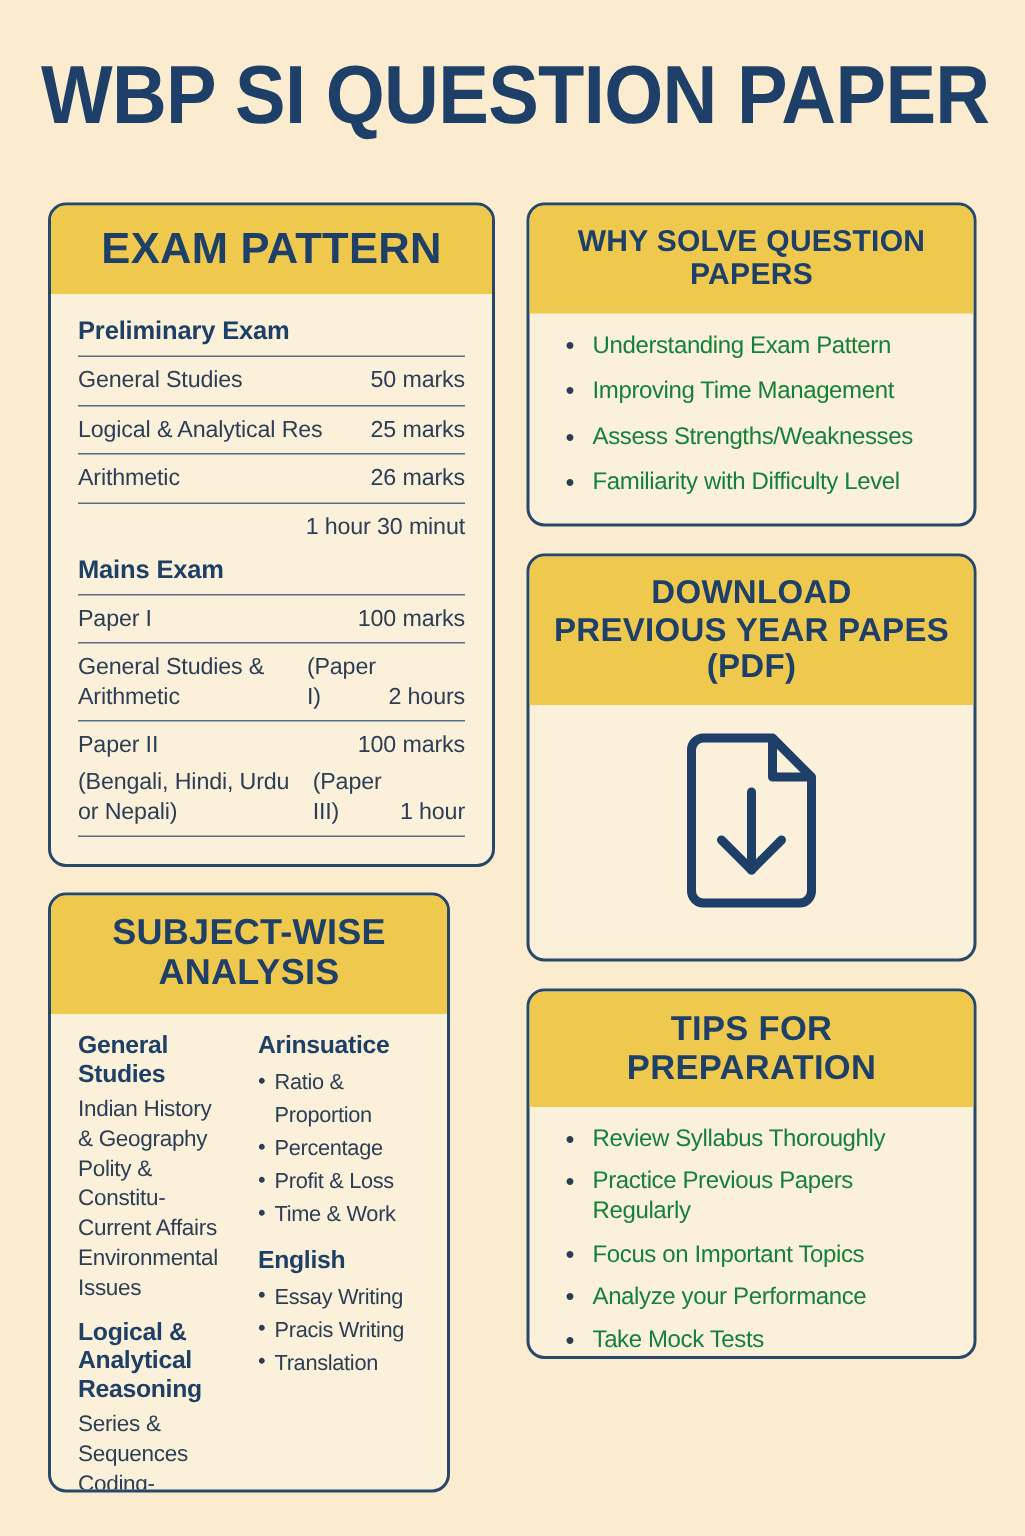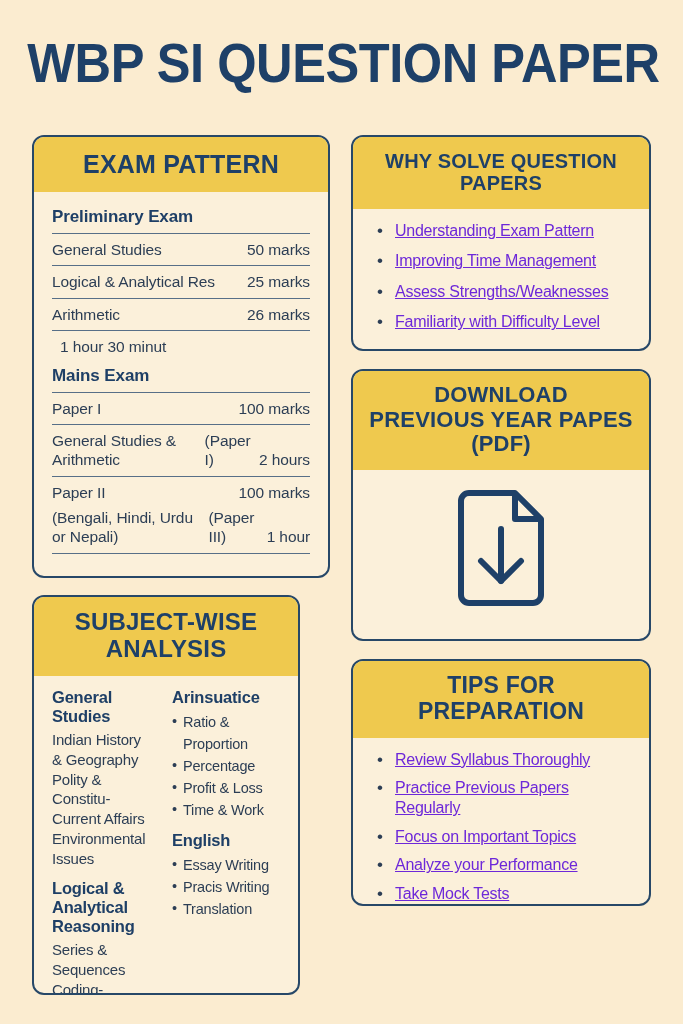--- a/index.html
+++ b/index.html
@@ -58,21 +58,21 @@
     letter-spacing: 0.2px;
     line-height: 1.12;
     box-sizing: border-box;
   }
   .card-body {
     box-sizing: border-box;
   }
 
   
   #card-exam-pattern { left: 32px; top: 135px; width: 298px; height: 443px; }
-  #card-exam-pattern .card-head { font-size: 25px; padding: 13px 6px 14px; }
+  #card-exam-pattern .card-head { font-size: 29px; padding: 13px 6px 14px; }
   #card-exam-pattern .card-body { padding: 12px 18px 8px 18px; }
 
   .sec-title {
     font-size: 17px;
     font-weight: bold;
     color: #1e3f66;
     padding: 3px 0 6px 0;
     letter-spacing: -0.1px;
   }
   .rule {
@@ -86,21 +86,21 @@
     justify-content: space-between;
     align-items: flex-start;
     font-size: 15.5px;
     color: #2c3e55;
     padding: 6px 0 6px 0;
     line-height: 1.25;
     letter-spacing: -0.1px;
   }
   .prow .lbl { text-align: left; }
   .prow .val { text-align: right; white-space: nowrap; padding-left: 8px; }
-  .prow.right-only { justify-content: flex-start; }
+  .prow.right-only { justify-content: flex-end; }
   .prow .stack { display: flex; flex-direction: row; }
 
   
   #card-subject { left: 32px; top: 595px; width: 268px; height: 400px; }
   #card-subject .card-head { font-size: 24px; padding: 12px 6px 13px; }
   #card-subject .card-body { padding: 10px 16px 10px 18px; display: flex; gap: 10px; }
   .subj-col { flex: 1 1 50%; }
   .subj-col.right { flex: 1 1 50%; }
   .subj-h {
     font-size: 16.5px;
@@ -151,25 +151,24 @@
   
   #card-tips { left: 351px; top: 659px; width: 300px; height: 247px; }
   #card-tips .card-head { font-size: 23px; padding: 12px 10px 13px; }
   #card-tips .card-body { padding: 12px 14px 10px 22px; }
 
   .blist { list-style: none; margin: 0; padding: 0; }
   .blist li {
     position: relative;
     padding-left: 20px;
     font-size: 16px;
-    color: #6d28d9;
+    color: #15803d;
     line-height: 1.28;
     margin-bottom: 10px;
     letter-spacing: -0.25px;
-    text-decoration: underline;
   }
   .blist li:last-child { margin-bottom: 0; }
   .blist li::before {
     content: "\2022";
     position: absolute;
     left: 2px;
     top: -1px;
     font-size: 17px;
     color: #2c3e55;
   }

